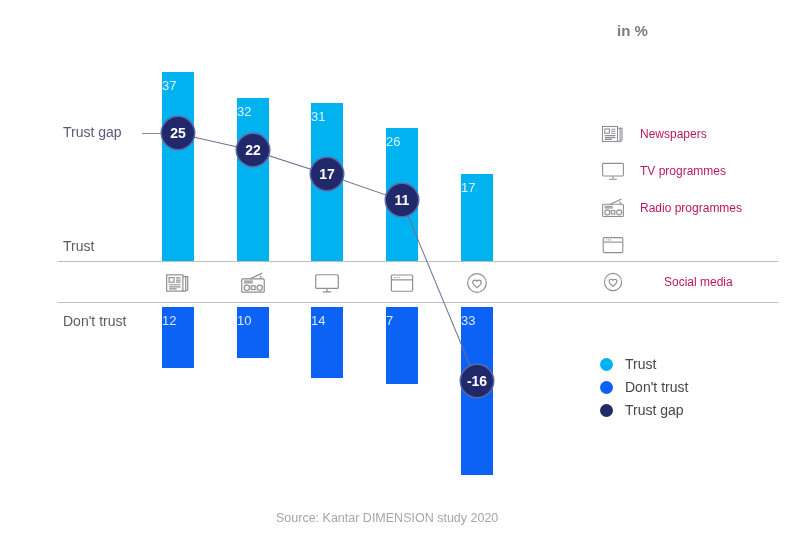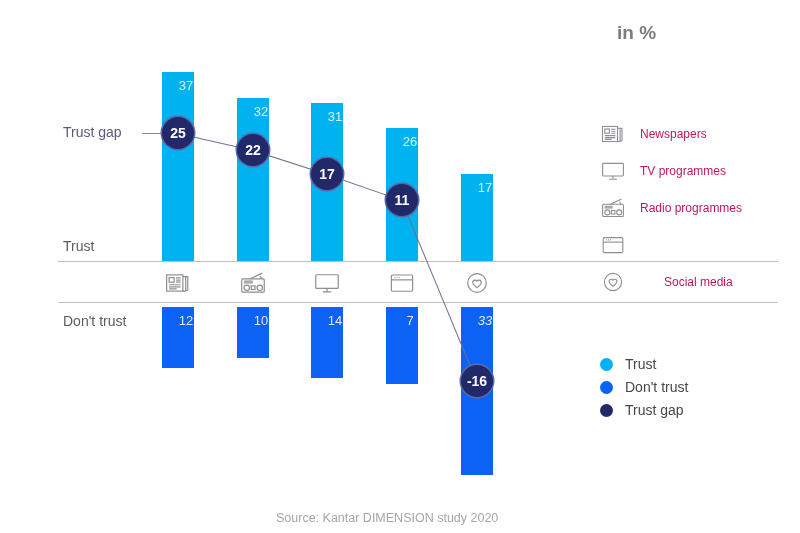--- a/index.html
+++ b/index.html
@@ -14,21 +14,21 @@
   #stage{position:absolute;left:0;top:0;width:800px;height:533px;}
 
   
   #title{
     position:absolute;left:24px;top:6px;
     font-size:31px;font-weight:300;letter-spacing:.2px;
     color:#58585b;white-space:nowrap;
   }
   #subtitle{
     position:absolute;left:617px;top:22px;
-    font-size:19px;font-weight:700;color:#7c7c80;
+    font-size:15px;font-weight:700;color:#7c7c80;
   }
 
   
   .rule{position:absolute;height:1px;background:#bfbfbf;}
   #rule-trust{left:58px;top:261px;width:720px;}
   #rule-distrust{left:58px;top:302px;width:720px;}
 
   
   .rowlabel{position:absolute;font-size:14px;color:#5b5b62;white-space:nowrap;}
   #label-trustgap{left:63px;top:124px;color:#5a5a7a;}
@@ -36,21 +36,21 @@
   #label-trust{left:63px;top:238px;}
   #label-distrust{left:63px;top:313px;}
 
   
   #plot{position:absolute;left:0;top:0;width:800px;height:533px;}
   .bar{position:absolute;}
   .bar-trust{background:#00b3f0;}
   .bar-distrust{background:#0b62f5;}
   .barval{
     position:absolute;font-size:13px;color:#ffffff;
-    text-align:center;width:48px;
+    width:48px;
   }
   .barval-trust{color:#d9f2fd;}
   .barval-distrust{color:#dae7fd;}
 
   
   .gapline{position:absolute;transform-origin:0 0;height:1px;background:#6f6f96;}
   .gapdot{
     position:absolute;width:32px;height:32px;border-radius:50%;
     background:#21296a;color:#ffffff;
     font-size:14px;font-weight:700;
@@ -109,21 +109,21 @@
       <div class="barval barval-trust" style="left: 461px; top: 180.3px;">17</div>
       <div class="bar bar-distrust" style="left: 162px; top: 307px; width: 32px; height: 61.2px;"></div>
       <div class="barval barval-distrust" style="left: 162px; top: 313px;">12</div>
       <div class="bar bar-distrust" style="left: 237px; top: 307px; width: 32px; height: 51px;"></div>
       <div class="barval barval-distrust" style="left: 237px; top: 313px;">10</div>
       <div class="bar bar-distrust" style="left: 311px; top: 307px; width: 32px; height: 71.4px;"></div>
       <div class="barval barval-distrust" style="left: 311px; top: 313px;">14</div>
       <div class="bar bar-distrust" style="left: 386px; top: 307px; width: 32px; height: 76.5px;"></div>
       <div class="barval barval-distrust" style="left: 386px; top: 313px;">7</div>
       <div class="bar bar-distrust" style="left: 461px; top: 307px; width: 32px; height: 168.3px;"></div>
-      <div class="barval barval-distrust" style="left: 461px; top: 313px; font-style: italic;">33</div>
+      <div class="barval barval-distrust" style="left: 461px; top: 313px;">33</div>
       <div class="gapline" style="left: 178px; top: 133px; width: 76.9025px; transform: rotate(12.7712deg);"></div>
       <div class="gapline" style="left: 253px; top: 150px; width: 77.7946px; transform: rotate(17.9691deg);"></div>
       <div class="gapline" style="left: 327px; top: 174px; width: 79.3788px; transform: rotate(19.1197deg);"></div>
       <div class="gapline" style="left: 402px; top: 200px; width: 195.923px; transform: rotate(67.4926deg);"></div>
       <div class="gapdot" style="left: 162px; top: 117px;">25</div>
       <div class="gapdot" style="left: 237px; top: 134px;">22</div>
       <div class="gapdot" style="left: 311px; top: 158px;">17</div>
       <div class="gapdot" style="left: 386px; top: 184px;">11</div>
       <div class="gapdot" style="left: 461px; top: 365px;">-16</div>
       <div class="axicon" style="left: 162px;">

